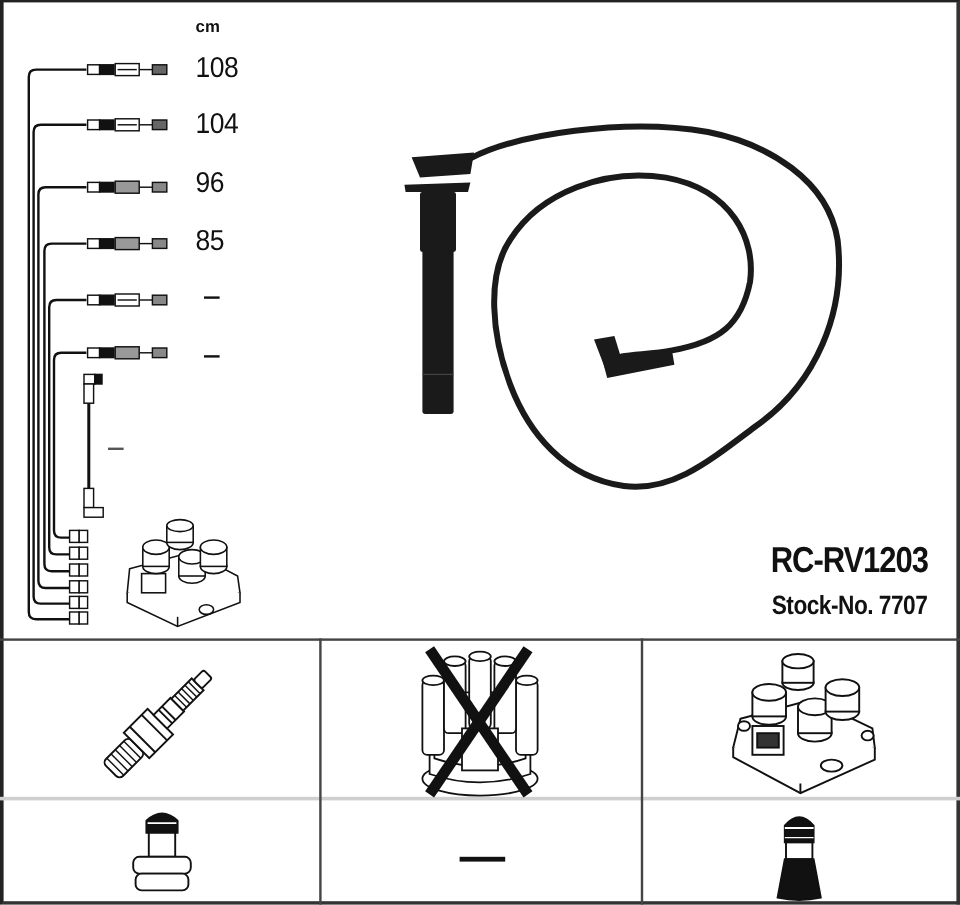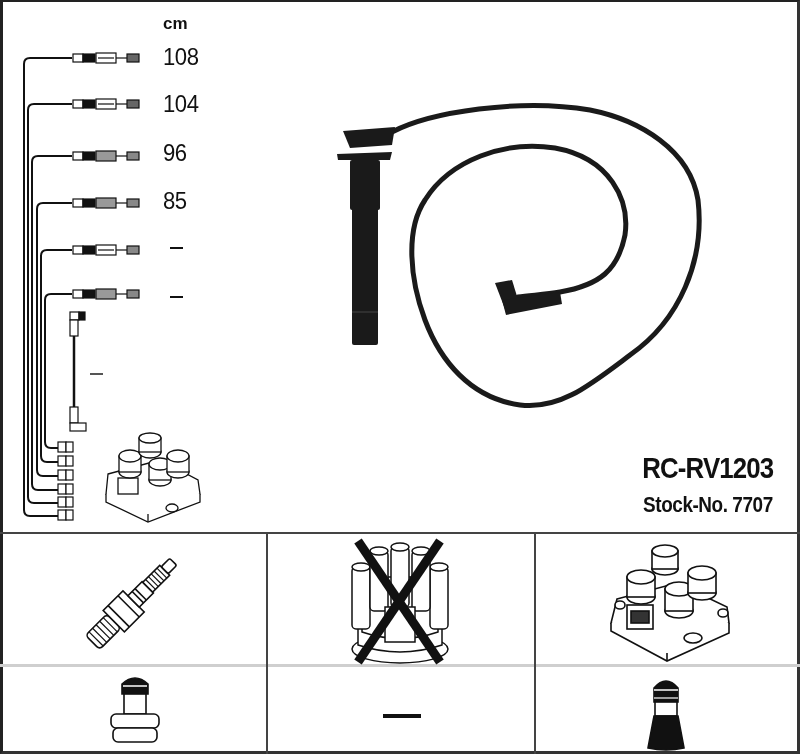--- a/index.html
+++ b/index.html
@@ -4,21 +4,21 @@
 <style>
   html, body { margin:0; padding:0; background:#ffffff; }
   body { width:800px; height:754px; position:relative; overflow:hidden; font-family:"Liberation Sans", sans-serif; }
   .frame { position:absolute; left:0; top:0; width:800px; height:754px; box-sizing:border-box;
            border-left:3px solid #222; border-top:2px solid #222; border-right:3px solid #333; border-bottom:3px solid #333; }
   .hline { position:absolute; left:0; width:800px; height:2px; background:#444; }
   .hline.light { background:#cfcfcf; height:3px; }
   .vline { position:absolute; width:2px; background:#444; }
   .abs { position:absolute; }
   .len-label { position:absolute; font-size:24px; color:#111; letter-spacing:-0.5px; transform:scaleX(0.92); transform-origin:left; }
-  .unit-label { position:absolute; font-size:17px; font-weight:bold; color:#111; }
+  .unit-label { position:absolute; font-size:14px; font-weight:bold; color:#111; }
   .dash { position:absolute; width:13px; height:2px; background:#111; }
   .part-no { position:absolute; right:27px; top:451px; font-size:30px; font-weight:bold; color:#111; letter-spacing:-1px; transform:scaleX(0.86); transform-origin:right; }
   .stock-no { position:absolute; right:27px; top:492px; font-size:22px; font-weight:bold; color:#111; letter-spacing:-0.5px; transform:scaleX(0.86); transform-origin:right; }
   svg { position:absolute; overflow:visible; }
 </style>
 </head>
 <body>
 
 <div class="frame"></div>
 

